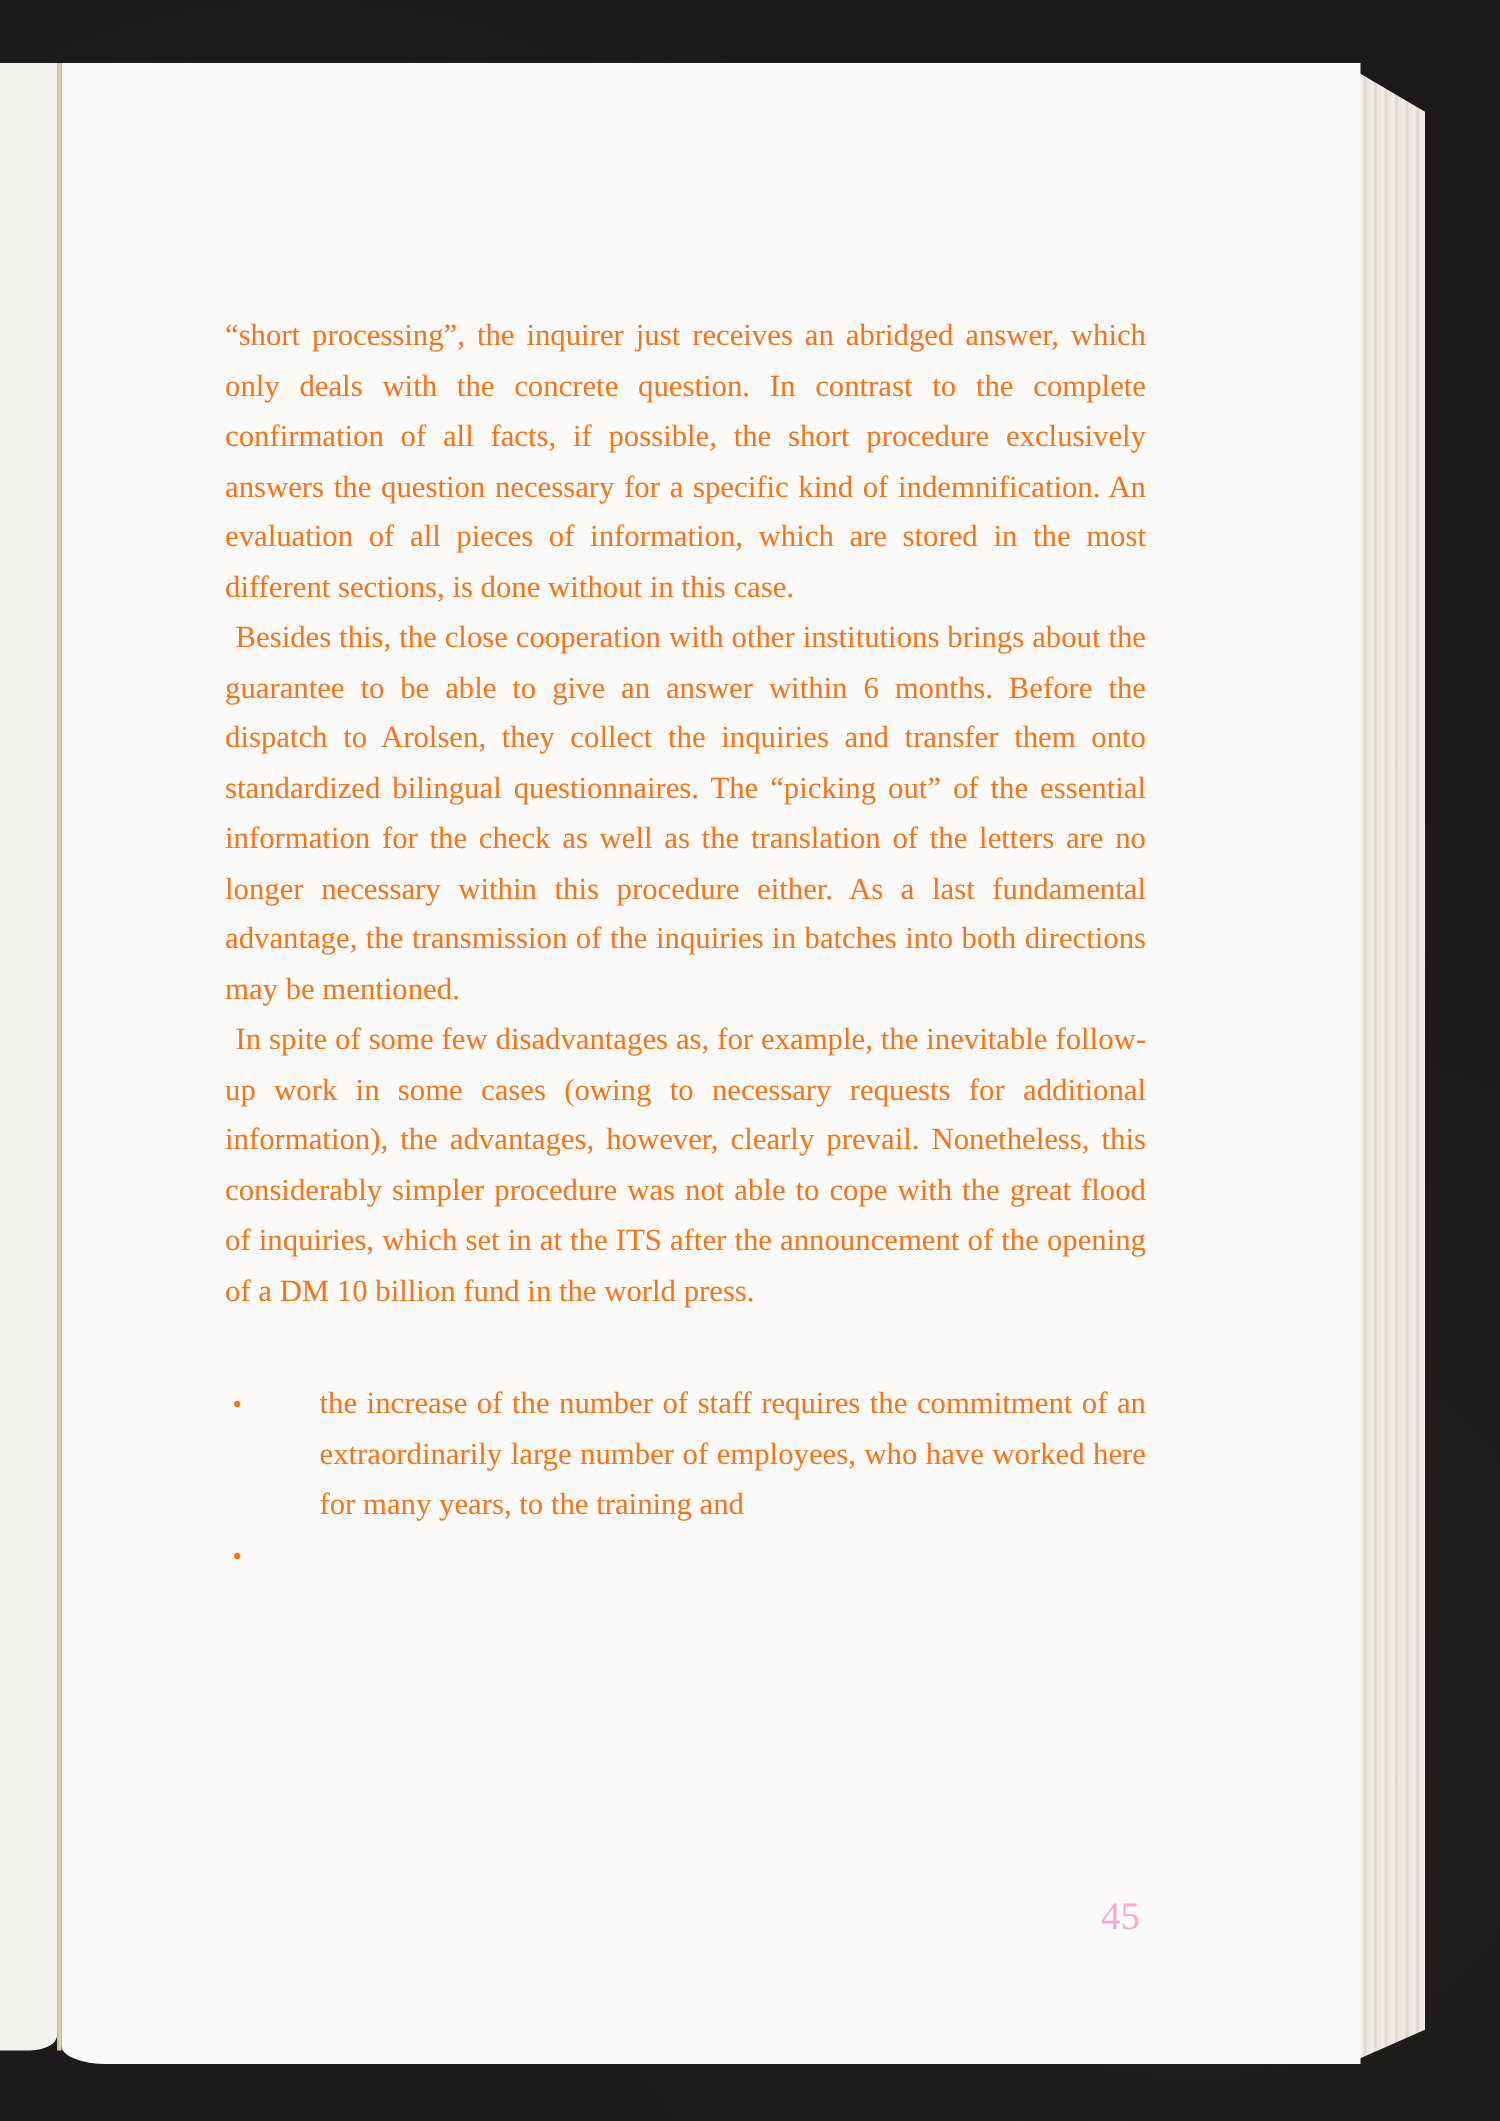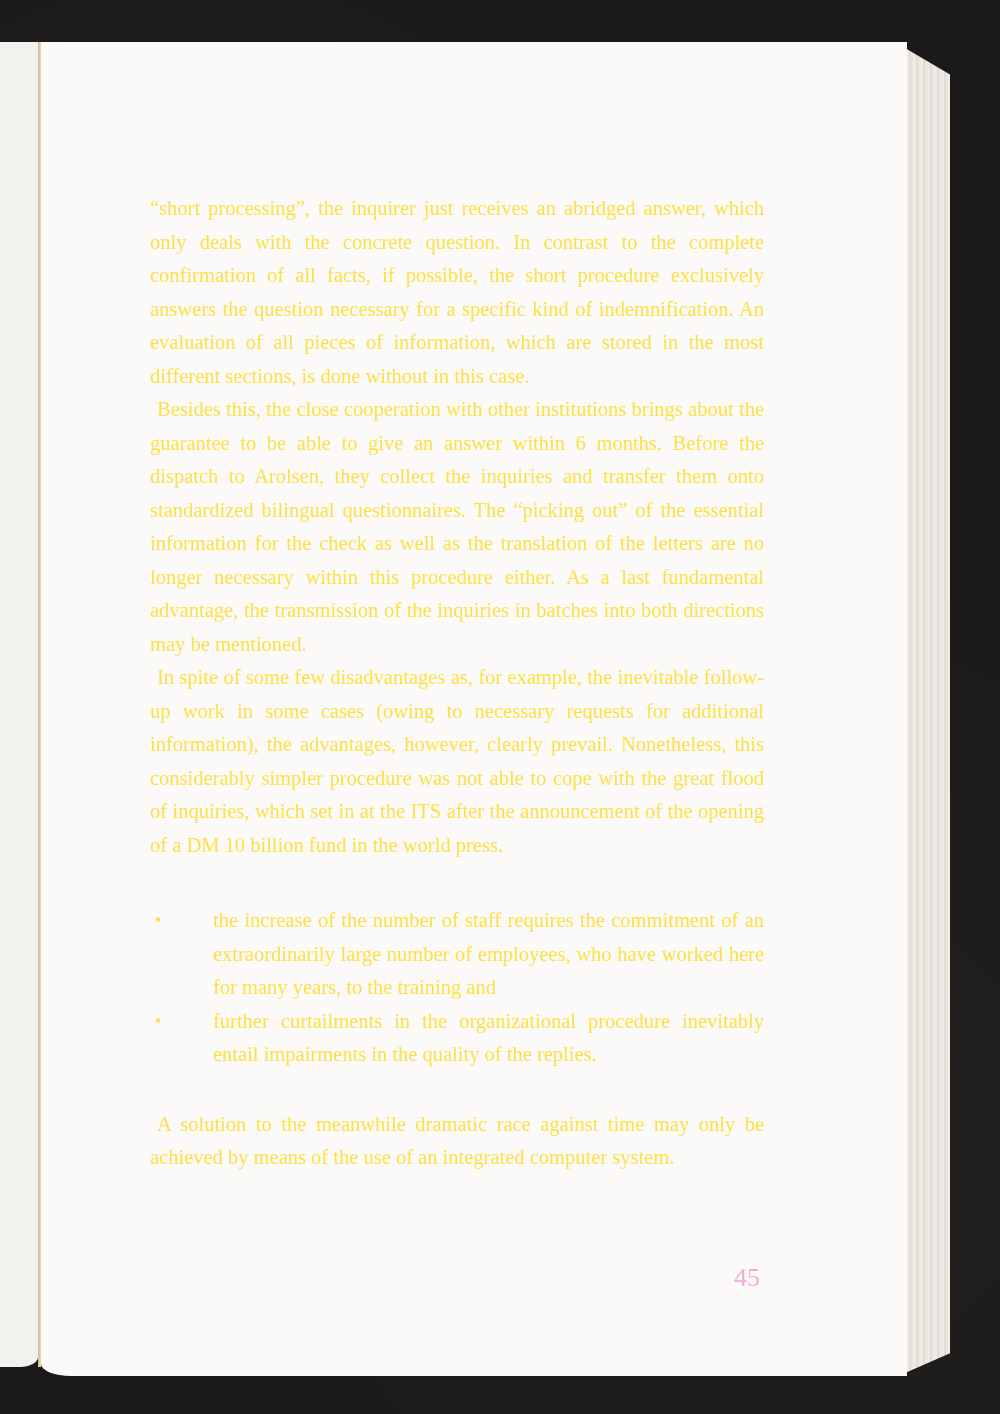--- a/index.html
+++ b/index.html
@@ -29,22 +29,22 @@
       background: repeating-linear-gradient(to right, #e8e4de 0, #f2efea 3px, #dcd7d0 5px, #eeebe6 7px);
       border-top-right-radius: 2px;
       clip-path: polygon(0 0, 100% 2%, 100% 98.5%, 0 100%);
     }
     .page {
       position: absolute; left: 41px; top: 42px; width: 866px; height: 1334px;
       background: #fbfaf8;
       border-bottom-left-radius: 30px 12px;
     }
     .text-block {
-      position: absolute; left: 150px; top: 192px; width: 614px;
-      color: #fde047;
+      position: absolute; left: 150px; top: 208px; width: 614px;
+      color: #f97316;
       font-size: 20.5px;
       line-height: 33.5px;
       text-align: justify;
       hyphens: manual;
     }
     .para { margin: 0; text-indent: 7px; }
     .para.first { text-indent: 0; }
     .gap { height: 42px; }
     .intro { margin: 0; }
     .bullets { margin: 0; padding: 0; list-style: none; }
@@ -72,20 +72,18 @@
   <p class="para">Besides this, the close cooperation with other institutions brings about the guarantee to be able to give an answer within 6 months. Before the dispatch to Arolsen, they collect the inquiries and transfer them onto standardized bilingual questionnaires. The “picking out” of the essential information for the check as well as the translation of the letters are no longer necessary within this procedure either. As a last fundamental advantage, the transmission of the inquiries in batches into both directions may be mentioned.</p>
   <p class="para">In spite of some few disadvantages as, for example, the inevitable follow-up work in some cases (owing to necessary requests for addi­tional information), the advantages, however, clearly prevail. None­theless, this considerably simpler procedure was not able to cope with the great flood of inquiries, which set in at the ITS after the announcement of the opening of a DM 10 billion fund in the world press.</p>
   <div class="gap"></div>
   <ul class="bullets">
     <li class="bullet-item">
       <span class="bullet-dot">•</span>
       <span>the increase of the number of staff requires the commitment of an extraordinarily large number of employees, who have worked here for many years, to the training and</span>
     </li>
     <li class="bullet-item">
       <span class="bullet-dot">•</span>
-      <span>further curtailments in the organizational procedure inevit­ably entail impairments in the quality of the replies.</span>
     </li>
   </ul>
   <div class="gap-small"></div>
-  <p class="para">A solution to the meanwhile dramatic race against time may only be achieved by means of the use of an integrated computer system.</p>
 </div>
 
 <div class="page-number">45</div>
 
 </body></html>

